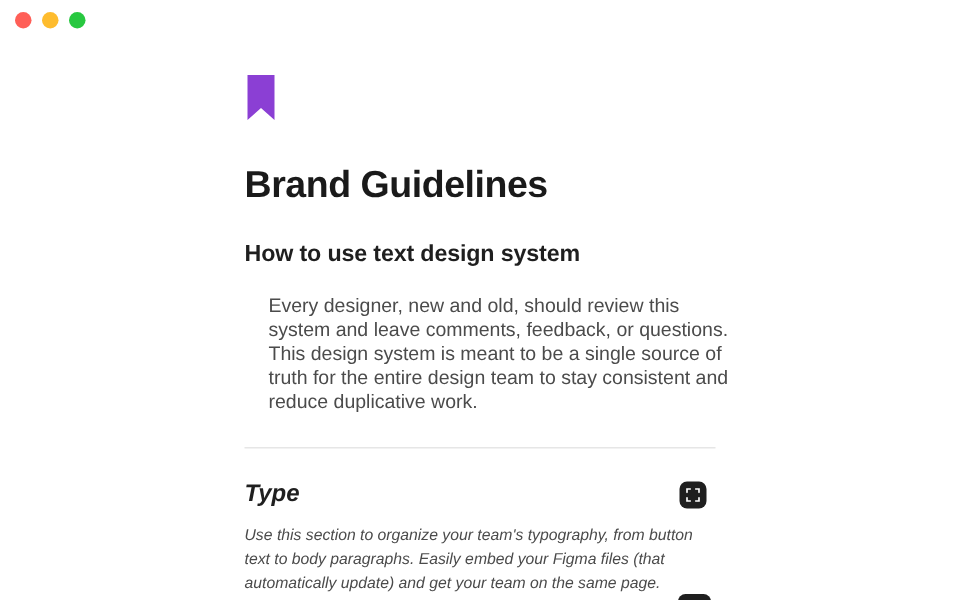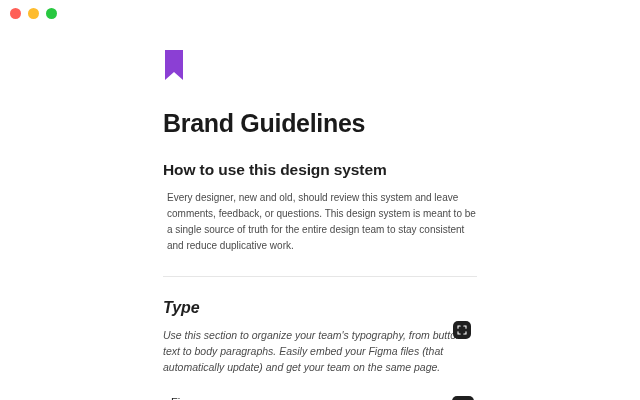--- a/index.html
+++ b/index.html
@@ -75,24 +75,24 @@
   h2.subtitle {
     font-size: 15.5px;
     line-height: 20px;
     font-weight: bold;
     color: #1f1f1f;
     margin: 0 0 10px 0;
     letter-spacing: -0.1px;
   }
 
   p.body {
-    font-size: 10px;
+    font-size: 13px;
     line-height: 16px;
     color: #4b4b4b;
-    margin: 4px;
+    margin: 16px;
     width: 314px;
   }
 
   .divider {
     border: 0;
     border-top: 1px solid #e6e6e6;
     margin: 22px 0 0 0;
     width: 314px;
   }
 
@@ -172,21 +172,21 @@
 
   <div class="content">
     <div class="doc">
 
       <svg class="bookmark-icon" viewBox="0 0 22 34">
         <path d="M2 2 h18 v30 l-9 -8 l-9 8 z" fill="#8b3fd4"></path>
       </svg>
 
       <h1 class="title">Brand Guidelines</h1>
 
-      <h2 class="subtitle">How to use this design system</h2>
+      <h2 class="subtitle">How to use text design system</h2>
 
       <p class="body">Every designer, new and old, should review this system and leave comments, feedback, or questions. This design system is meant to be a single source of truth for the entire design team to stay consistent and reduce duplicative work.</p>
 
       <hr class="divider">
 
       <h2 class="section">Type</h2>
 
       <p class="hint">Use this section to organize your team's typography, from button text to body paragraphs. Easily embed your Figma files (that automatically update) and get your team on the same page.</p>
 
       <div class="figma-row">

